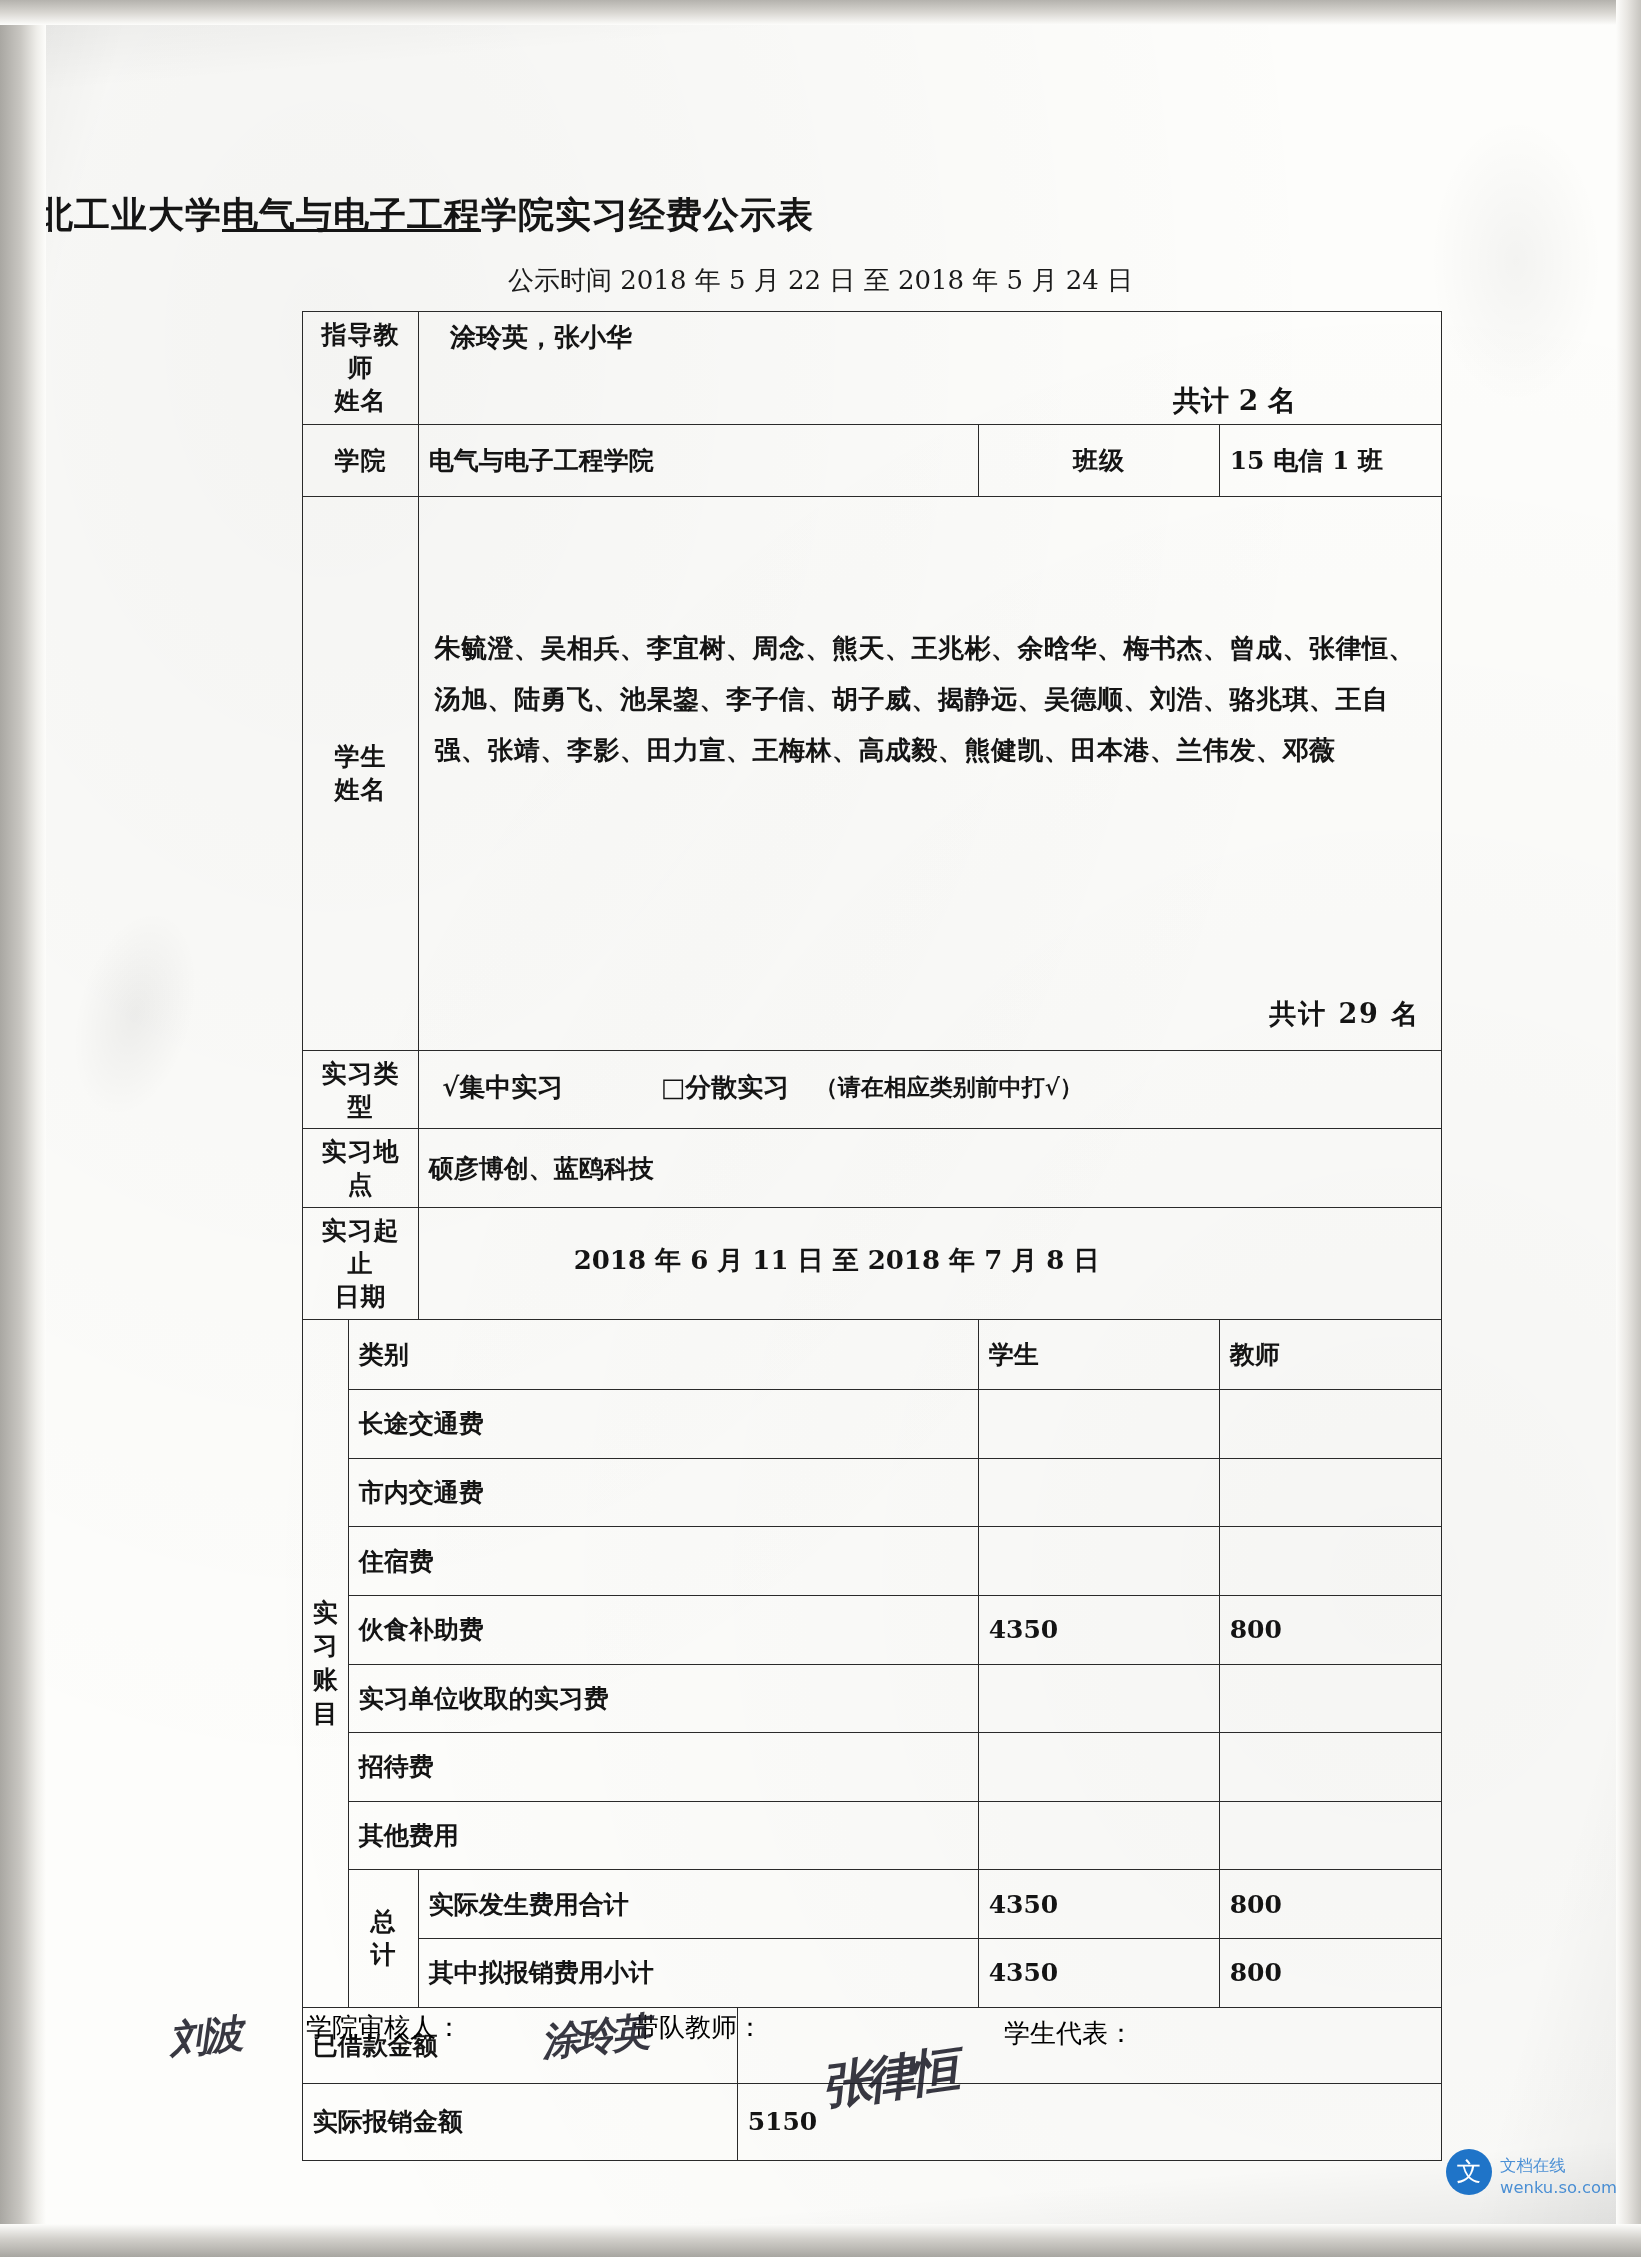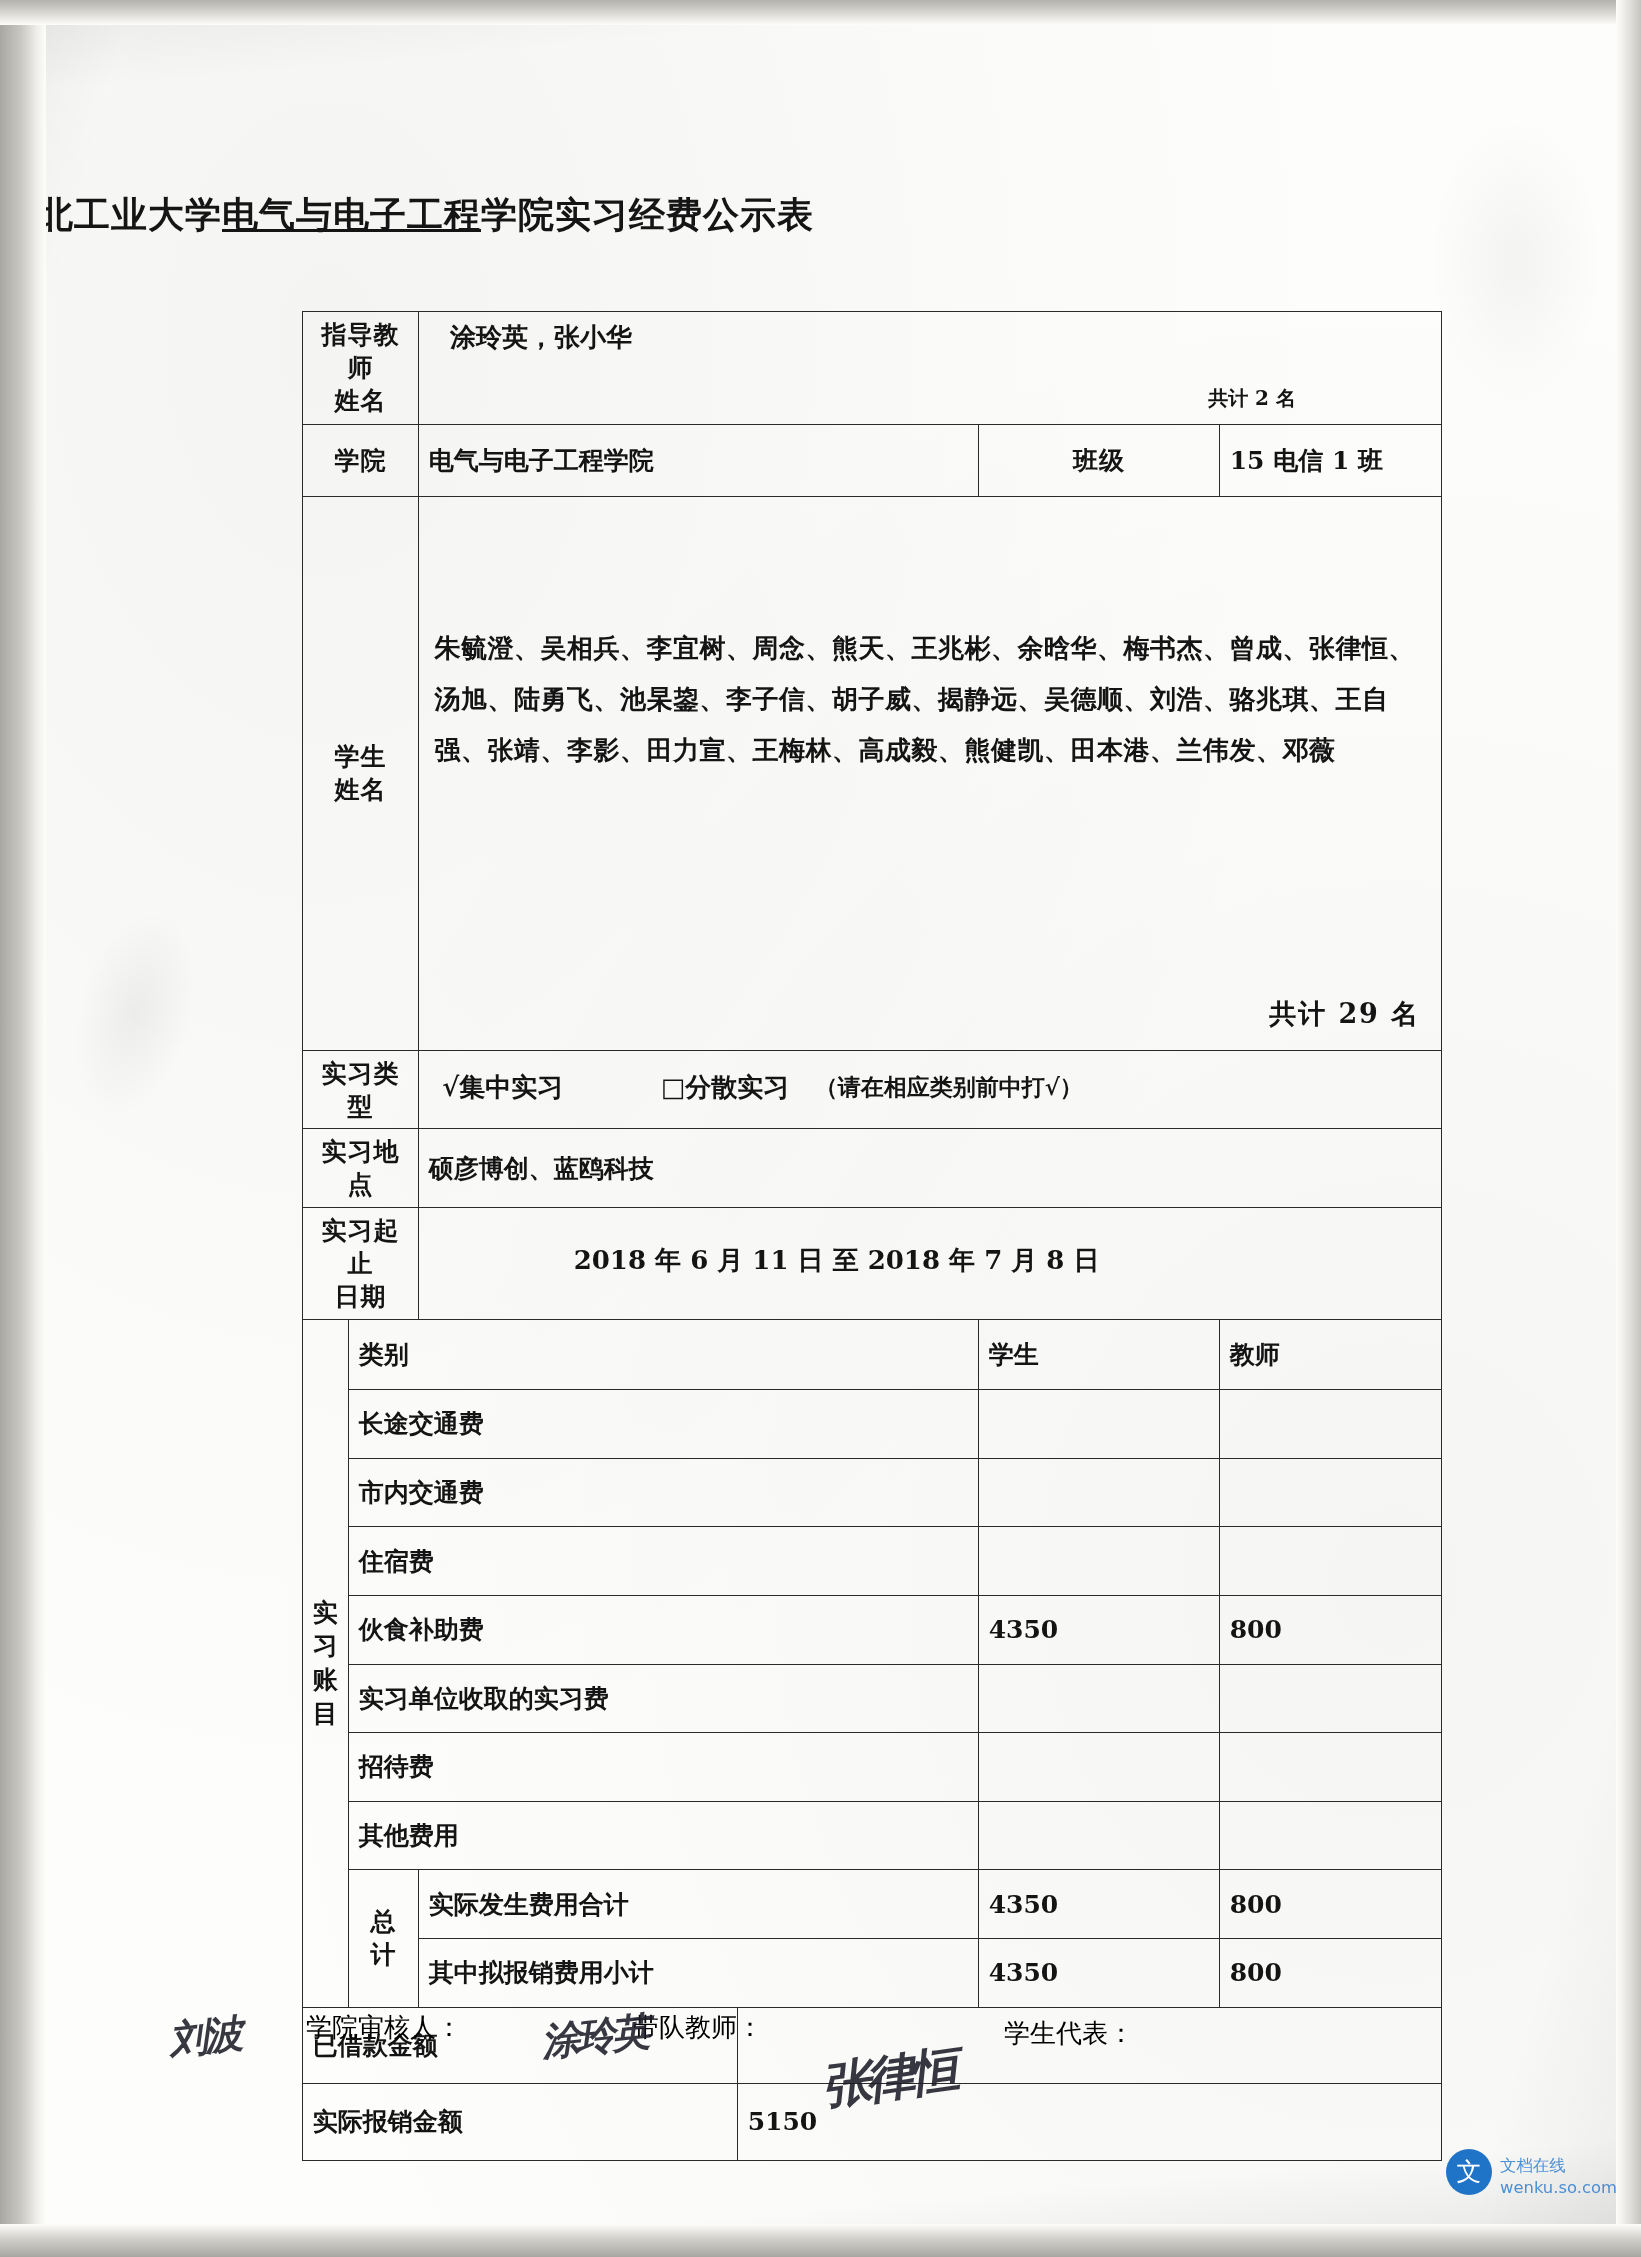--- a/index.html
+++ b/index.html
@@ -121,22 +121,22 @@
   }
   .teachers-names {
     position: absolute;
     left: 31px;
     top: 7.7px;
     font-size: 26px;
   }
   .teachers-total {
     position: absolute;
     right: 145px;
-    bottom: 12px;
-    font-size: 20px;
+    bottom: 4px;
+    font-size: 28px;
   }
   .students-cell {
     position: relative;
     height: 541px;
     padding: 0;
   }
   .students-names {
     position: absolute;
     left: 15.4px;
     top: 126px;
@@ -264,20 +264,21 @@
   <div class="paper"></div>
   <div class="smudge1"></div>
   <div class="smudge2"></div>
 
   <div class="content">
 
     <div class="title">
       <span>湖北工业大学</span><span class="ul">电气与电子工程</span><span>学院实习经费公示表</span>
     </div>
 
+    <div class="subtitle">公示时间 2018 年 5 月 22 日    至 2018 年 5 月 24 日</div>
 
     <table class="main">
       <colgroup>
         <col style="width:46px">
         <col style="width:70px">
         <col style="width:319px">
         <col style="width:241px">
         <col style="width:241px">
         <col style="width:222px">
       </colgroup>

